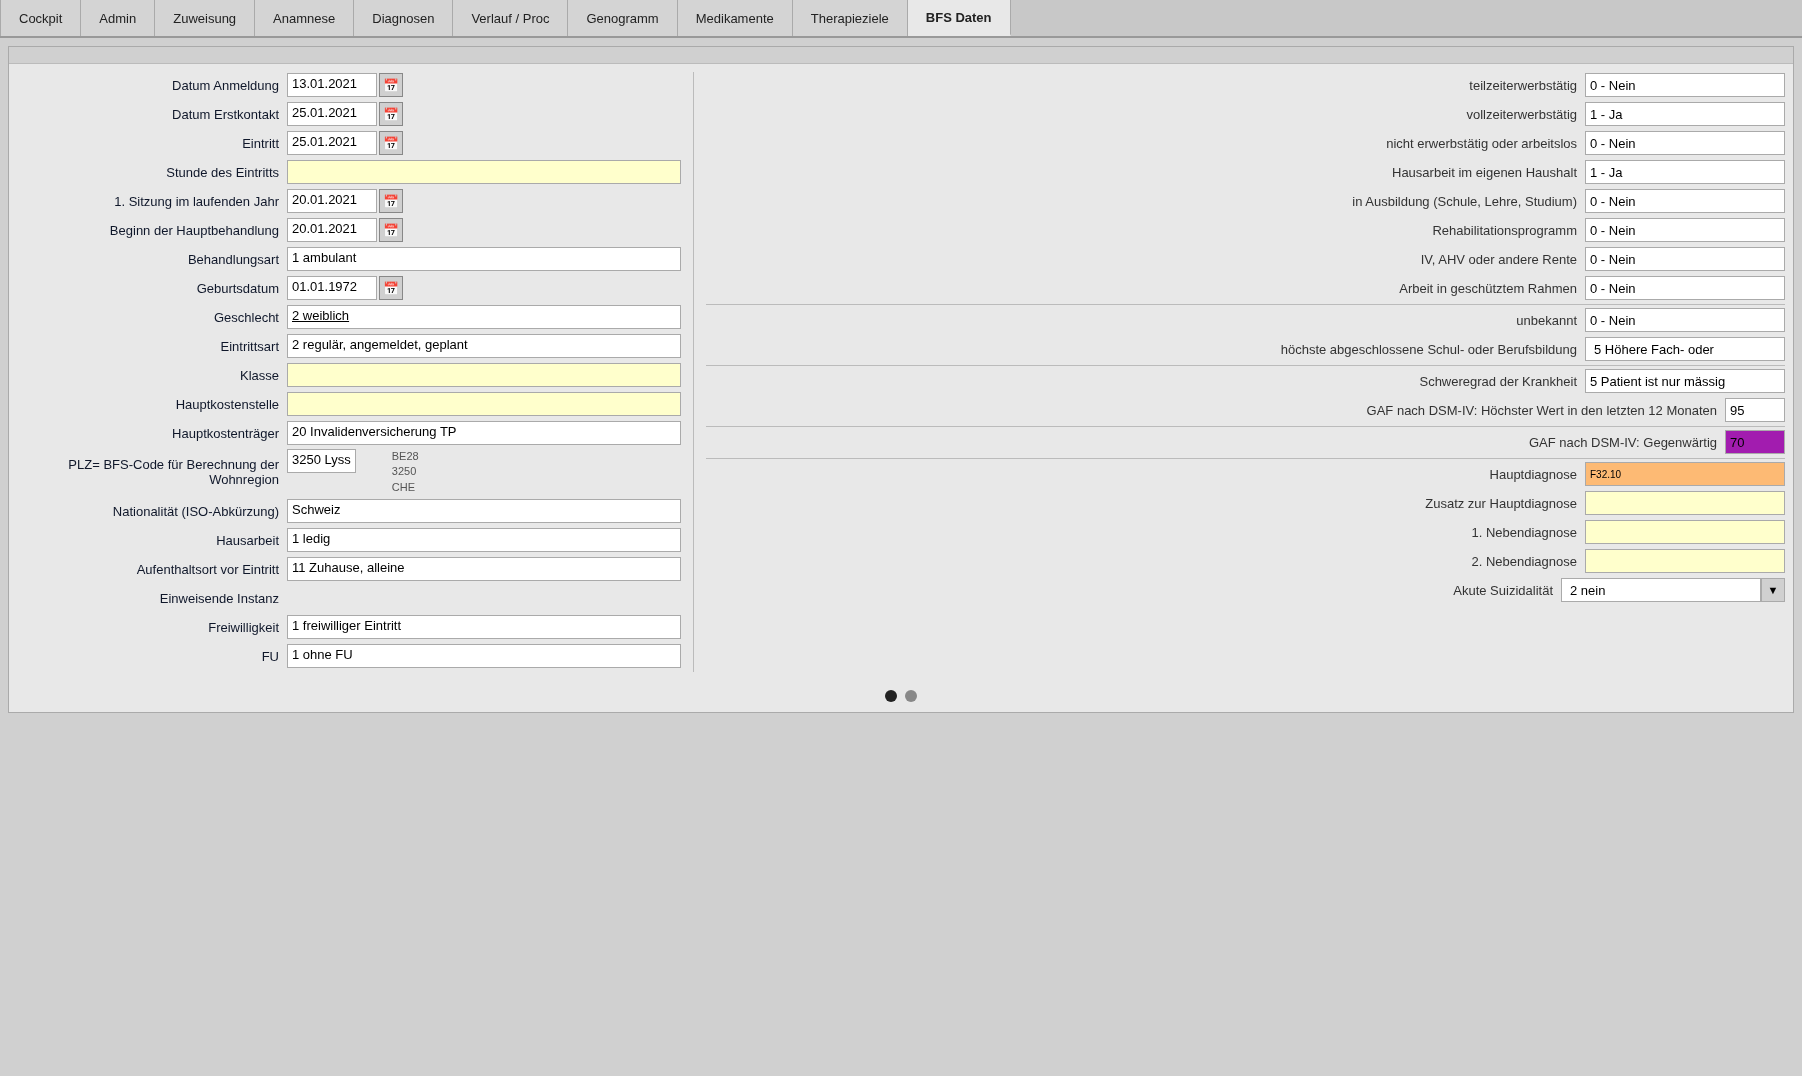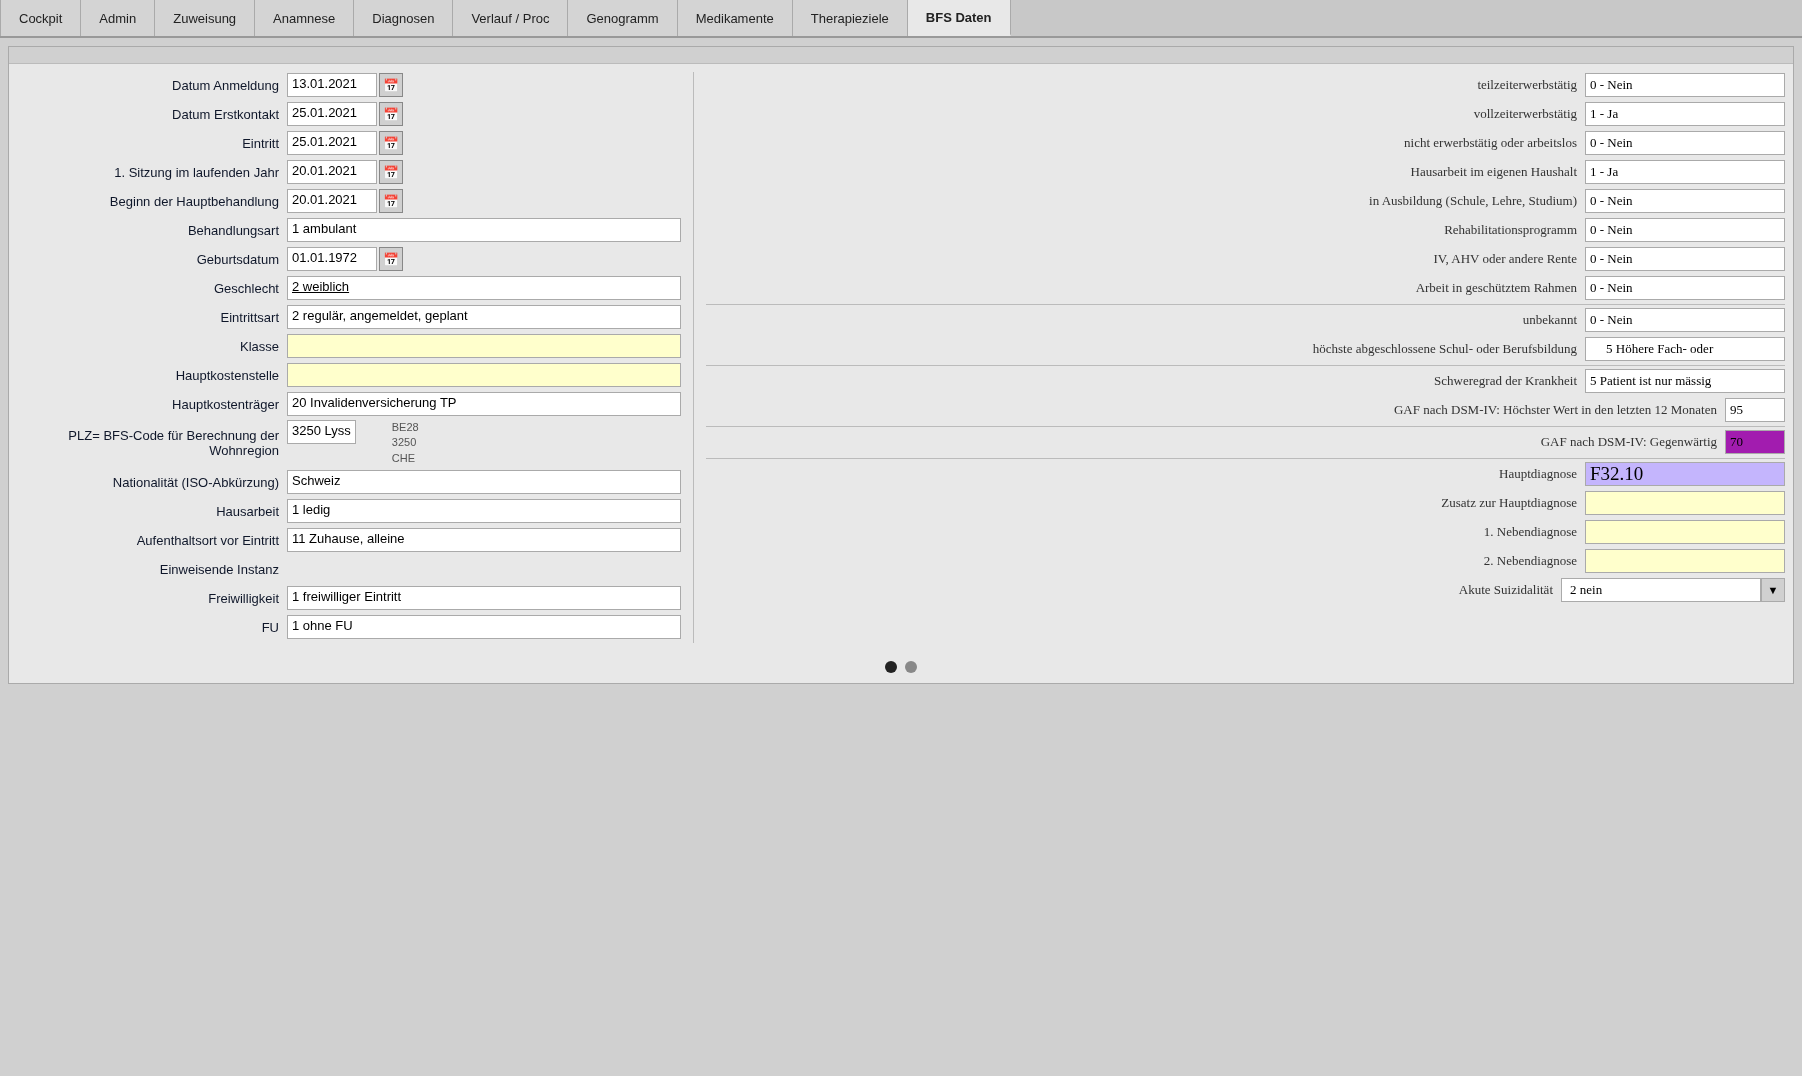--- a/index.html
+++ b/index.html
@@ -83,21 +83,20 @@
 
     
     .left-col {
       flex: 0 0 680px;
       padding: 0 8px;
     }
     
     .right-col {
       flex: 1;
       padding: 0 8px;
-      font-family: Liberation Serif, serif;
     }
 
     
     .form-row {
       display: flex;
       align-items: center;
       margin-bottom: 3px;
       min-height: 26px;
     }
     .form-label {
@@ -277,20 +276,24 @@
             </div>
           </div>
           <div class="form-row">
             <div class="form-label" style="width: 270px; flex-shrink: 0;">Eintritt</div>
             <div class="date-with-cal">
               <div class="date-field" style="cursor: pointer;">25.01.2021</div>
               <div class="calendar-btn" style="font-size: 13px;">📅</div>
             </div>
           </div>
           <div class="form-row">
+            <div class="form-label" style="width: 270px; flex-shrink: 0;">Stunde des Eintritts</div>
+            <div class="form-input yellow" style="cursor: text;"></div>
+          </div>
+          <div class="form-row">
             <div class="form-label" style="width: 270px; flex-shrink: 0;">1. Sitzung im laufenden Jahr</div>
             <div class="date-with-cal">
               <div class="date-field" style="cursor: pointer;">20.01.2021</div>
               <div class="calendar-btn" style="font-size: 13px;">📅</div>
             </div>
           </div>
           <div class="form-row">
             <div class="form-label" style="width: 270px; flex-shrink: 0;">Beginn der Hauptbehandlung</div>
             <div class="date-with-cal">
               <div class="date-field" style="cursor: pointer;">20.01.2021</div>
@@ -414,40 +417,40 @@
             <div class="right-label" style="width: 400px; flex-shrink: 0;">Arbeit in geschütztem Rahmen</div>
             <div style="background: white; border: 1px solid rgb(170, 170, 170); padding: 2px 4px; font-size: 13px; height: 24px; width: 200px; cursor: pointer; display: flex; align-items: center;">0 - Nein</div>
           </div>
           <div class="separator"></div>
           <div class="right-form-row">
             <div class="right-label" style="width: 400px; flex-shrink: 0;">unbekannt</div>
             <div style="background: white; border: 1px solid rgb(170, 170, 170); padding: 2px 4px; font-size: 13px; height: 24px; width: 200px; cursor: pointer; display: flex; align-items: center;">0 - Nein</div>
           </div>
           <div class="right-form-row">
             <div class="right-label" style="width: 420px; flex-shrink: 0;">höchste abgeschlossene Schul- oder Berufsbildung</div>
-            <div style="background: white; border: 1px solid rgb(170, 170, 170); padding: 2px 20px; font-size: 13px; height: 24px; width: 200px; cursor: pointer; display: flex; align-items: center;">5 Höhere Fach- oder</div>
+            <div style="background: white; border: 1px solid rgb(170, 170, 170); padding: 2px 8px; font-size: 13px; height: 24px; width: 200px; cursor: pointer; display: flex; align-items: center;">5 Höhere Fach- oder</div>
           </div>
           <div class="separator"></div>
           <div class="right-form-row">
             <div class="right-label" style="width: 400px; flex-shrink: 0;">Schweregrad der Krankheit</div>
             <div style="background: white; border: 1px solid rgb(170, 170, 170); padding: 2px 4px; font-size: 13px; height: 24px; width: 200px; cursor: pointer; display: flex; align-items: center;">5 Patient ist nur mässig</div>
           </div>
           <div class="right-form-row">
             <div class="right-label" style="width: 500px; flex-shrink: 0;">GAF nach DSM-IV: Höchster Wert in den letzten 12 Monaten</div>
             <div style="background: white; border: 1px solid rgb(170, 170, 170); padding: 2px 4px; font-size: 13px; height: 24px; width: 60px; cursor: pointer; display: flex; align-items: center;">95</div>
           </div>
           <div class="separator"></div>
           <div class="right-form-row">
             <div class="right-label" style="width: 400px; flex-shrink: 0;">GAF nach DSM-IV: Gegenwärtig</div>
             <div style="background: #a21caf; border: 1px solid rgb(170, 170, 170); padding: 10px 4px; font-size: 13px; height: 24px; width: 60px; cursor: pointer; display: flex; align-items: center;">70</div>
           </div>
           <div class="separator"></div>
           <div class="right-form-row">
             <div class="right-label" style="width: 400px; flex-shrink: 0;">Hauptdiagnose</div>
-            <div style="background: #c4b5fd; border: 1px solid rgb(170, 170, 170); padding: 10px 4px; font-size: 19px; height: 24px; width: 200px; cursor: pointer; display: flex; align-items: center;">F32.10</div>
+            <div style="background: #fdba74; border: 1px solid rgb(170, 170, 170); padding: 10px 4px; font-size: 10px; height: 24px; width: 200px; cursor: pointer; display: flex; align-items: center;">F32.10</div>
           </div>
           <div class="right-form-row">
             <div class="right-label" style="width: 400px; flex-shrink: 0;">Zusatz zur Hauptdiagnose</div>
             <div style="background: rgb(255, 255, 204); border: 1px solid rgb(170, 170, 170); padding: 2px 4px; font-size: 13px; height: 24px; width: 200px; cursor: pointer; display: flex; align-items: center;"></div>
           </div>
           <div class="right-form-row">
             <div class="right-label" style="width: 400px; flex-shrink: 0;">1. Nebendiagnose</div>
             <div style="background: rgb(255, 255, 204); border: 1px solid rgb(170, 170, 170); padding: 2px 4px; font-size: 13px; height: 24px; width: 200px; cursor: pointer; display: flex; align-items: center;"></div>
           </div>
           <div class="right-form-row">

